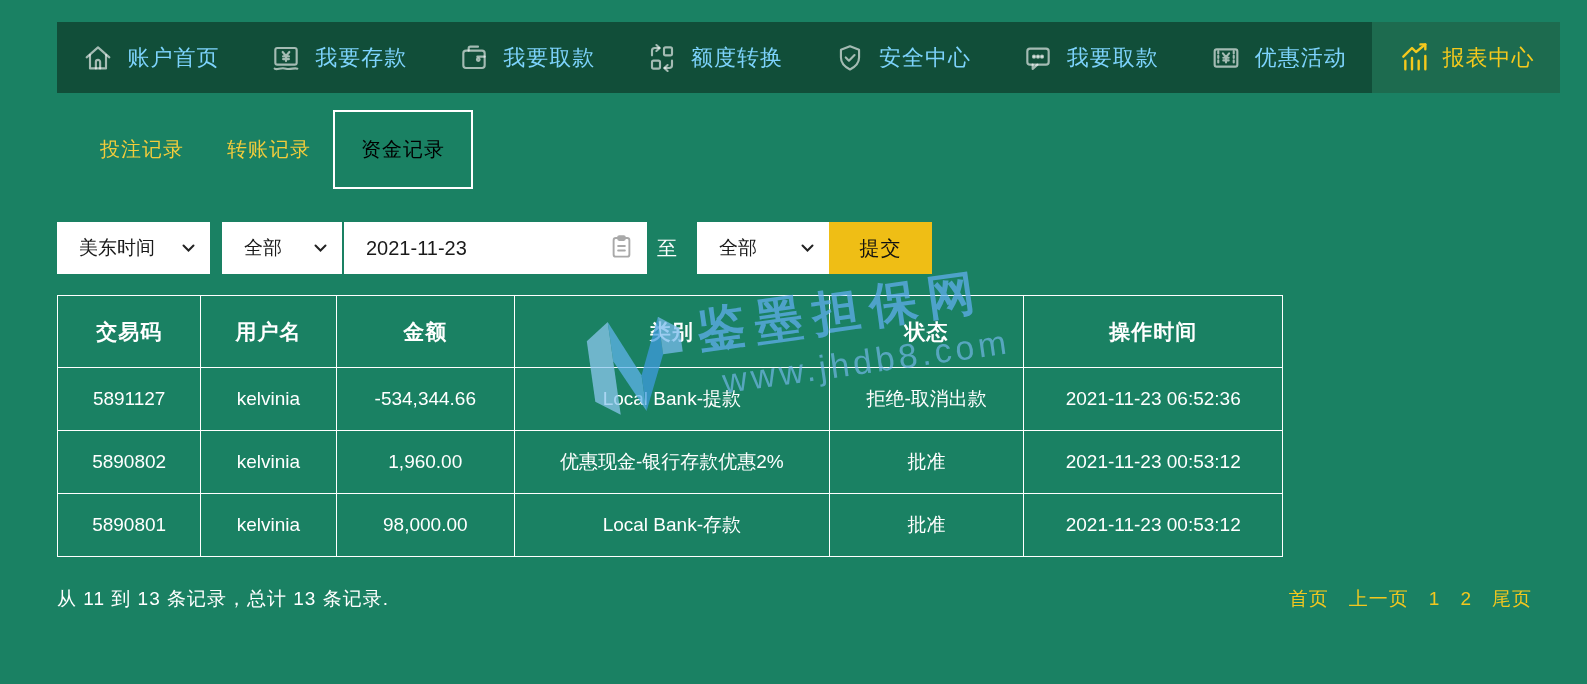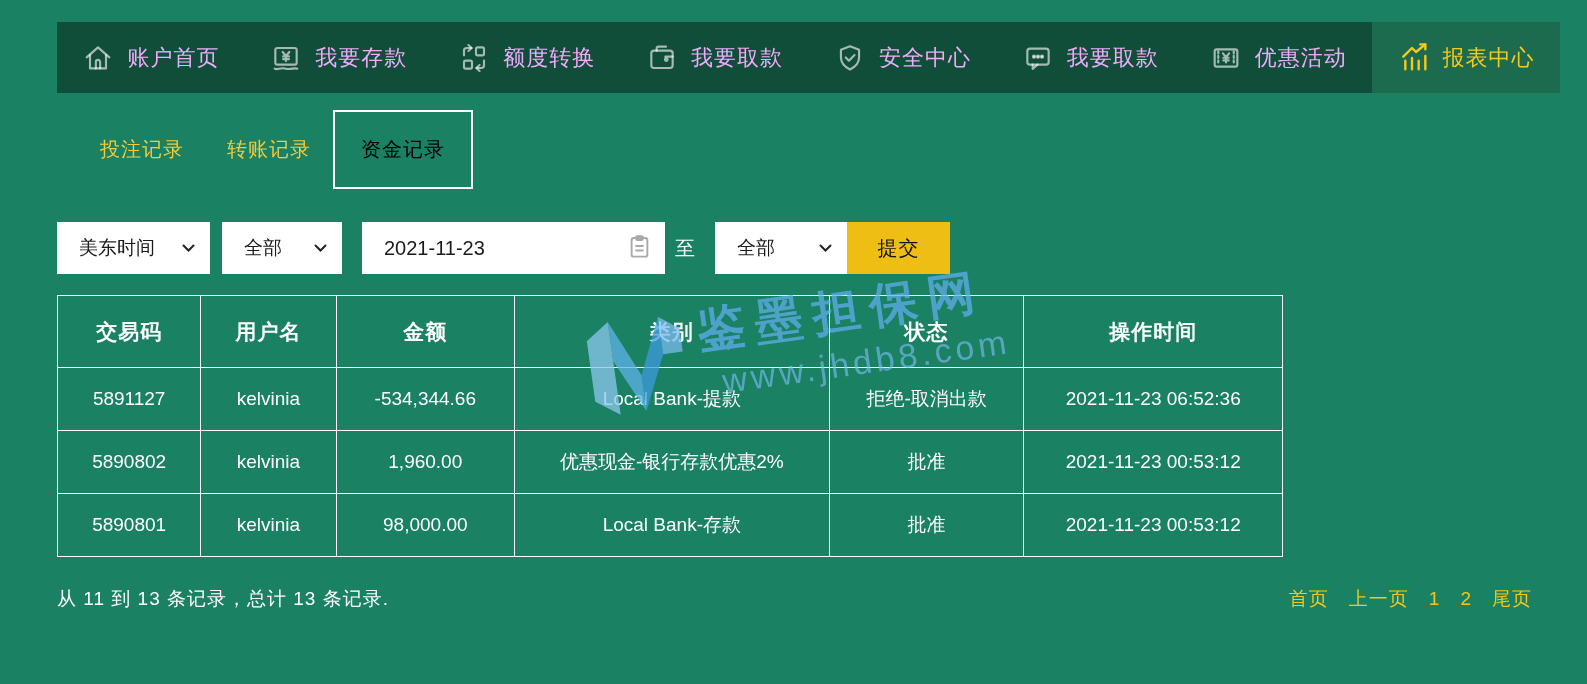--- a/index.html
+++ b/index.html
@@ -10,21 +10,21 @@
     position:relative;overflow:hidden;
     -webkit-font-smoothing:antialiased;
   }
   
   .navbar{
     position:absolute;left:57px;top:22px;width:1503px;height:71px;
     background:#114E39;display:flex;
   }
   .nav-item{
     flex:1;display:flex;align-items:center;justify-content:center;gap:13px;
-    color:#f0abfc;font-size:22px;letter-spacing:1px;cursor:pointer;white-space:nowrap;
+    color:#7dd3fc;font-size:22px;letter-spacing:1px;cursor:pointer;white-space:nowrap;
   }
   .nav-item .nicon{display:flex;color:rgba(255,255,255,0.62);}
   .nav-item.active{background:#1D6B4F;color:#F5C91D;}
   .nav-item.active .nicon{color:#F5C91D;}
   
   .tabs{
     position:absolute;left:57px;top:122px;height:54px;
     display:flex;align-items:center;
   }
   .tab{color:#F3CC3B;font-size:20px;letter-spacing:1px;margin-left:43px;cursor:pointer;white-space:nowrap;}
@@ -35,21 +35,21 @@
   .filters{
     position:absolute;left:57px;top:222px;height:52px;
     display:flex;align-items:center;
   }
   .ctrl{background:#ffffff;height:52px;box-sizing:border-box;display:flex;align-items:center;color:#1a1a1a;}
   .select{justify-content:space-between;padding:0 15px 0 22px;font-size:19px;cursor:pointer;}
   .sel-tz{width:153px;}
   .sel-type{width:120px;margin-left:12px;}
   .sel-status{width:132px;margin-left:20px;}
   .datebox{justify-content:space-between;padding:0 12px 0 20px;}
-  .date-from{width:303px;margin-left:20px;}
+  .date-from{width:303px;margin-left:2px;}
   .date-to{width:285px;margin-left:13px;}
   .datebox input{
     border:none;outline:none;font-size:20px;color:#1a1a1a;width:200px;
     font-family:"Liberation Sans","DejaVu Sans",sans-serif;background:transparent;
   }
   .to-label{color:#ffffff;font-size:20px;margin-left:10px;}
   .submit-btn{
     width:103px;height:52px;border:none;cursor:pointer;
     background:#EFBE15;color:#111111;font-size:20px;letter-spacing:1px;
     font-family:"Liberation Sans","DejaVu Sans",sans-serif;
@@ -97,41 +97,41 @@
         <path d="M9.5 7.5 l2.5 3 2.5 -3 M9.8 10.8 h4.4 M9.8 12.8 h4.4 M12 10.5 v3.8"></path>
         <path d="M3.5 20 c2.2 1.4 4.3 -1.4 8.5 0 c3.2 1.1 6.3 -1 8.5 0"></path>
       </svg>
     </span>
     <span>我要存款</span>
   </div>
 
   <div class="nav-item">
     <span class="nicon">
       <svg width="32" height="32" viewBox="0 0 24 24" fill="none" stroke="currentColor" stroke-width="1.6" stroke-linecap="round" stroke-linejoin="round">
+        <rect x="4" y="6.5" width="16" height="13" rx="2"></rect>
+        <path d="M8 6.5 V4.8 a1.3 1.3 0 0 1 1.3 -1.3 H15"></path>
+        <path d="M14.5 11 H20"></path>
+          <circle cx="15.2" cy="13.2" r="1"></circle>
+      </svg>
+    </span>
+    <span>我要取款</span>
+  </div>
+
+  <div class="nav-item">
+    <span class="nicon">
+      <svg width="32" height="32" viewBox="0 0 24 24" fill="none" stroke="currentColor" stroke-width="1.6" stroke-linecap="round" stroke-linejoin="round">
         <path d="M10 4.5 H6.5 a2 2 0 0 0 -2 2 V10"></path>
           <polyline points="7.8,2.3 10.3,4.5 7.8,6.7"></polyline>
         <path d="M14 19.5 H17.5 a2 2 0 0 0 2 -2 V14"></path>
           <polyline points="16.2,17.3 13.7,19.5 16.2,21.7"></polyline>
         <rect x="13.5" y="4" width="6" height="6" rx="1.2"></rect>
           <rect x="4.5" y="14" width="6" height="6" rx="1.2"></rect>
       </svg>
     </span>
     <span>额度转换</span>
-  </div>
-
-  <div class="nav-item">
-    <span class="nicon">
-      <svg width="32" height="32" viewBox="0 0 24 24" fill="none" stroke="currentColor" stroke-width="1.6" stroke-linecap="round" stroke-linejoin="round">
-        <rect x="4" y="6.5" width="16" height="13" rx="2"></rect>
-        <path d="M8 6.5 V4.8 a1.3 1.3 0 0 1 1.3 -1.3 H15"></path>
-        <path d="M14.5 11 H20"></path>
-          <circle cx="15.2" cy="13.2" r="1"></circle>
-      </svg>
-    </span>
-    <span>我要取款</span>
   </div>
 
   <div class="nav-item">
     <span class="nicon">
       <svg width="32" height="32" viewBox="0 0 24 24" fill="none" stroke="currentColor" stroke-width="1.6" stroke-linecap="round" stroke-linejoin="round">
         <path d="M12 3.2 L18.8 5.8 V11.6 c0 4.1 -2.9 7 -6.8 9 c-3.9 -2 -6.8 -4.9 -6.8 -9 V5.8 Z"></path>
         <polyline points="8.8,11.6 11.2,14 15.4,9.8"></polyline>
       </svg>
     </span>
     <span>安全中心</span>

